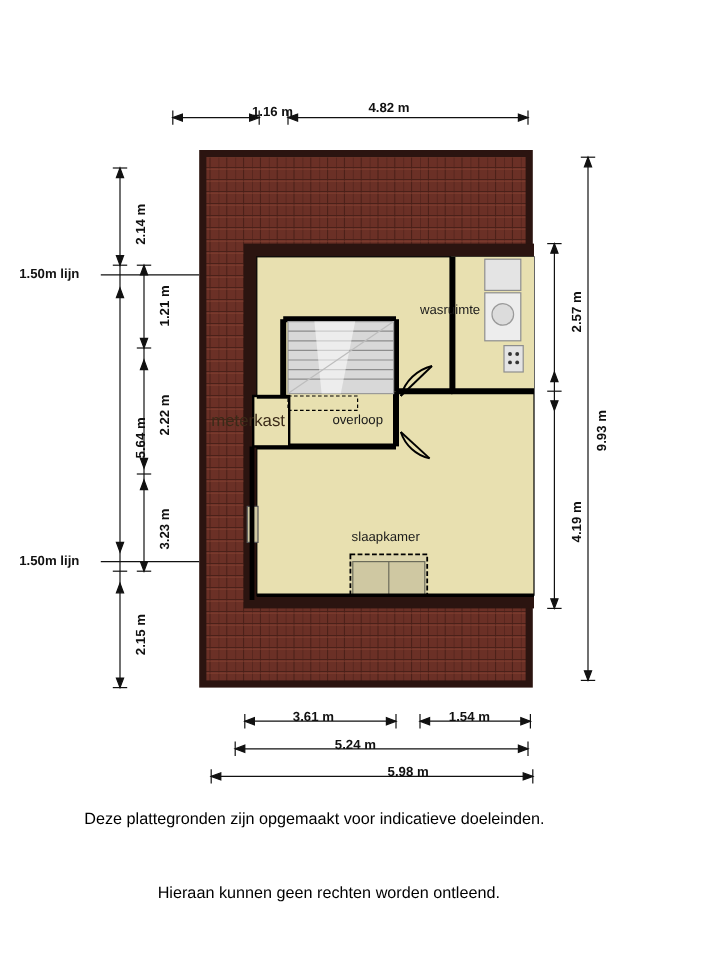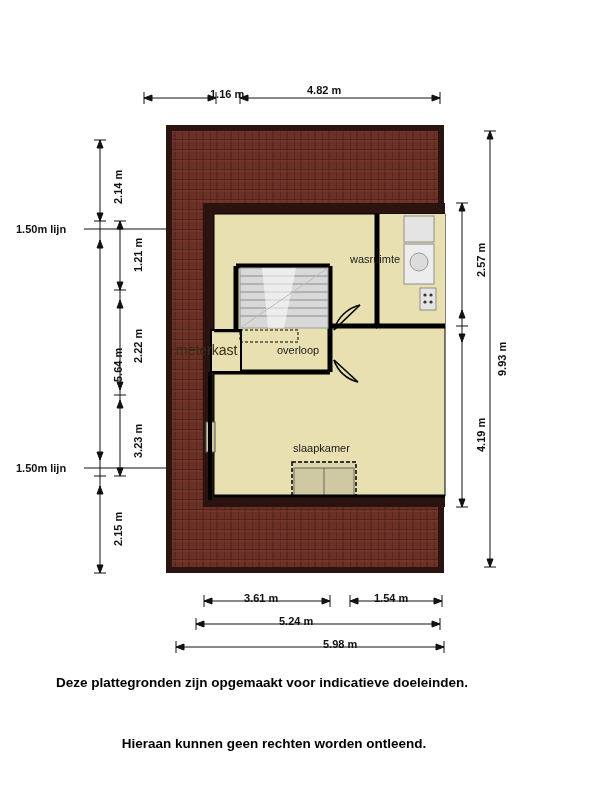--- a/index.html
+++ b/index.html
@@ -37,21 +37,21 @@
     font-size: 11px;
     color: #1a1a1a;
     white-space: nowrap;
   }
   .footer {
     position: absolute;
     left: 0;
     width: 524px;
     text-align: center;
     font-size: 13.5px;
-    font-weight: bold;
+    font-weight: normal;
     color: #000000;
   }
 </style>
 </head>
 <body>
 
 <svg id="plan" viewBox="0 0 600 800">
   <defs>
     <pattern id="tiles" width="14" height="10" patternUnits="userSpaceOnUse">
       <rect width="14" height="10" fill="#6b3026"></rect>

